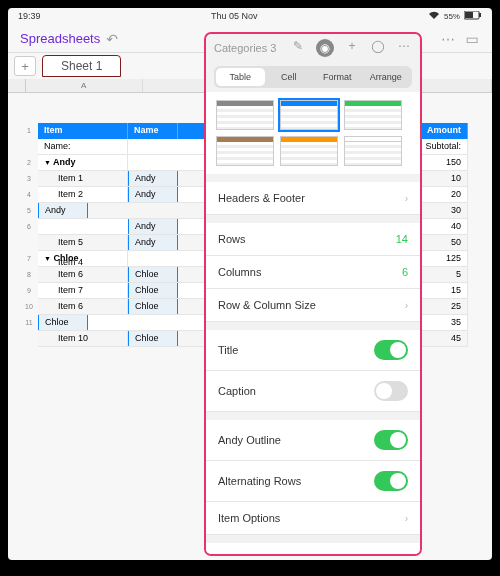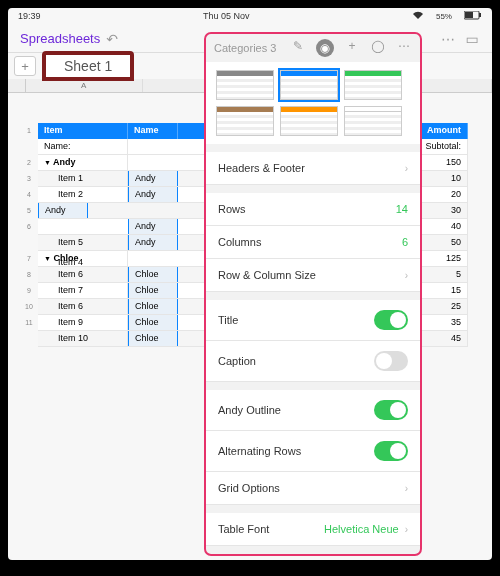--- a/index.html
+++ b/index.html
@@ -1,28 +1,28 @@
 <!DOCTYPE html>
 <html><head>
 <meta charset="utf-8">
 <style>
 * { margin: 0; padding: 0; box-sizing: border-box; font-family: -apple-system, Helvetica, Arial, sans-serif; }
 body { background: #000; width: 500px; height: 576px; overflow: hidden; }
 .device { background: #000; padding: 8px; border-radius: 20px; }
 .screen { background: #f7f7f7; border-radius: 4px; height: 552px; position: relative; overflow: hidden; }
 .statusbar { display: flex; justify-content: space-between; padding: 3px 10px; font-size: 9px; color: #333; }
-.statusbar .right { display: flex; gap: 12px; align-items: center; }
+.statusbar .right { display: flex; gap: 4px; align-items: center; }
 .wifi, .battery { display: inline-block; }
 .toolbar { display: flex; align-items: center; padding: 4px 8px; height: 28px; border-bottom: 1px solid #ddd; }
 .toolbar .title { color: #6d28d9; font-size: 13px; margin-left: 4px; }
 .tool-icon { width: 24px; height: 24px; display: flex; align-items: center; justify-content: center; color: #999; font-size: 14px; }
 .toolbar .spacer { flex: 1; }
 .sheettabs { display: flex; align-items: center; padding: 2px 6px; height: 26px; gap: 6px; }
 .addsheet { width: 22px; height: 20px; border: 1px solid #ccc; border-radius: 3px; display: flex; align-items: center; justify-content: center; color: #888; font-size: 13px; background: #fff; }
-.sheettab { background: #fff; border: 4px solid #7f1d1d; border-radius: 4px 4px 0 0; padding: 3px 18px; font-size: 14px; color: #555; }
+.sheettab { background: #fff; border: 1px solid #7f1d1d; border-radius: 4px 4px 0 0; padding: 3px 18px; font-size: 12px; color: #555; }
 .colhead { display: flex; height: 14px; background: #eee; border-bottom: 1px solid #ccc; }
 .colhead .corner { width: 18px; border-right: 1px solid #ccc; }
 .colhead .col { flex: 1; text-align: center; font-size: 8px; color: #777; border-right: 1px solid #ddd; line-height: 14px; }
 .content { position: absolute; left: 30px; top: 115px; width: 430px; }
 .tableheader { display: flex; background: #0a84ff; color: #fff; font-size: 9px; font-weight: 600; height: 16px; }
 .th { padding: 2px 6px; border-right: 1px solid rgba(255,255,255,0.3); }
 .th1 { width: 90px; } .th2 { width: 50px; } .th3 { flex: 1; text-align: right; padding-right: 6px; }
 .rowlabels { position: absolute; left: 14px; top: 115px; }
 .rowlabel { height: 16px; font-size: 7px; color: #888; width: 14px; text-align: center; line-height: 16px; }
 .trow { display: flex; height: 16px; font-size: 9px; background: #fff; border-bottom: 1px solid #e5e5e5; }
@@ -170,21 +170,20 @@
           <div class="td td1" style="padding-left:20px;">Item 7</div>
           <div class="td td2">Chloe</div>
           <div class="td td3">15</div>
         </div>
       <div class="trow alt">
           <div class="td td1" style="padding-left:20px;">Item 6</div>
           <div class="td td2">Chloe</div>
           <div class="td td3">25</div>
         </div>
       <div class="trow">
-          <div class="td td1" style="padding-left:20px;">Item 9</div>
           <div class="td td2">Chloe</div>
           <div class="td td3">35</div>
         </div>
       <div class="trow alt">
           <div class="td td1" style="padding-left:20px;">Item 10</div>
           <div class="td td2">Chloe</div>
           <div class="td td3">45</div>
         </div>
     </div>
 
@@ -192,20 +191,26 @@
       <div class="ptoolbar">
         <span class="ptitle">Categories 3</span>
         <div class="picons">
           <span>✎</span>
           <span style="background:#888;color:#fff;border-radius:50%;width:18px;height:18px;line-height:18px;">◉</span>
           <span>+</span>
           <span>◯</span>
           <span>⋯</span>
         </div>
       </div>
+      <div class="segment">
+        <div class="seg active">Table</div>
+        <div class="seg">Cell</div>
+        <div class="seg">Format</div>
+        <div class="seg">Arrange</div>
+      </div>
       <div class="styles">
         <div class="stylethumb st-gray">
             <div class="thead"></div>
             <div class="tbody"></div>
           </div>
         <div class="stylethumb st-blue sel">
             <div class="thead"></div>
             <div class="tbody"></div>
           </div>
         <div class="stylethumb st-green">
@@ -251,21 +256,21 @@
       </div>
       <div class="listitem sep">
         <span>Andy Outline</span>
         <div class="toggle on"></div>
       </div>
       <div class="listitem">
         <span>Alternating Rows</span>
         <div class="toggle on"></div>
       </div>
       <div class="listitem">
-        <span>Grid Options</span>
+        <span>Item Options</span>
         <span class="chev">›</span>
       </div>
       <div class="listitem sep">
         <span>Table Font</span>
         <span class="right-group">
           <span class="val-green">Helvetica Neue</span>
           <span class="chev">›</span>
         </span>
       </div>
 

